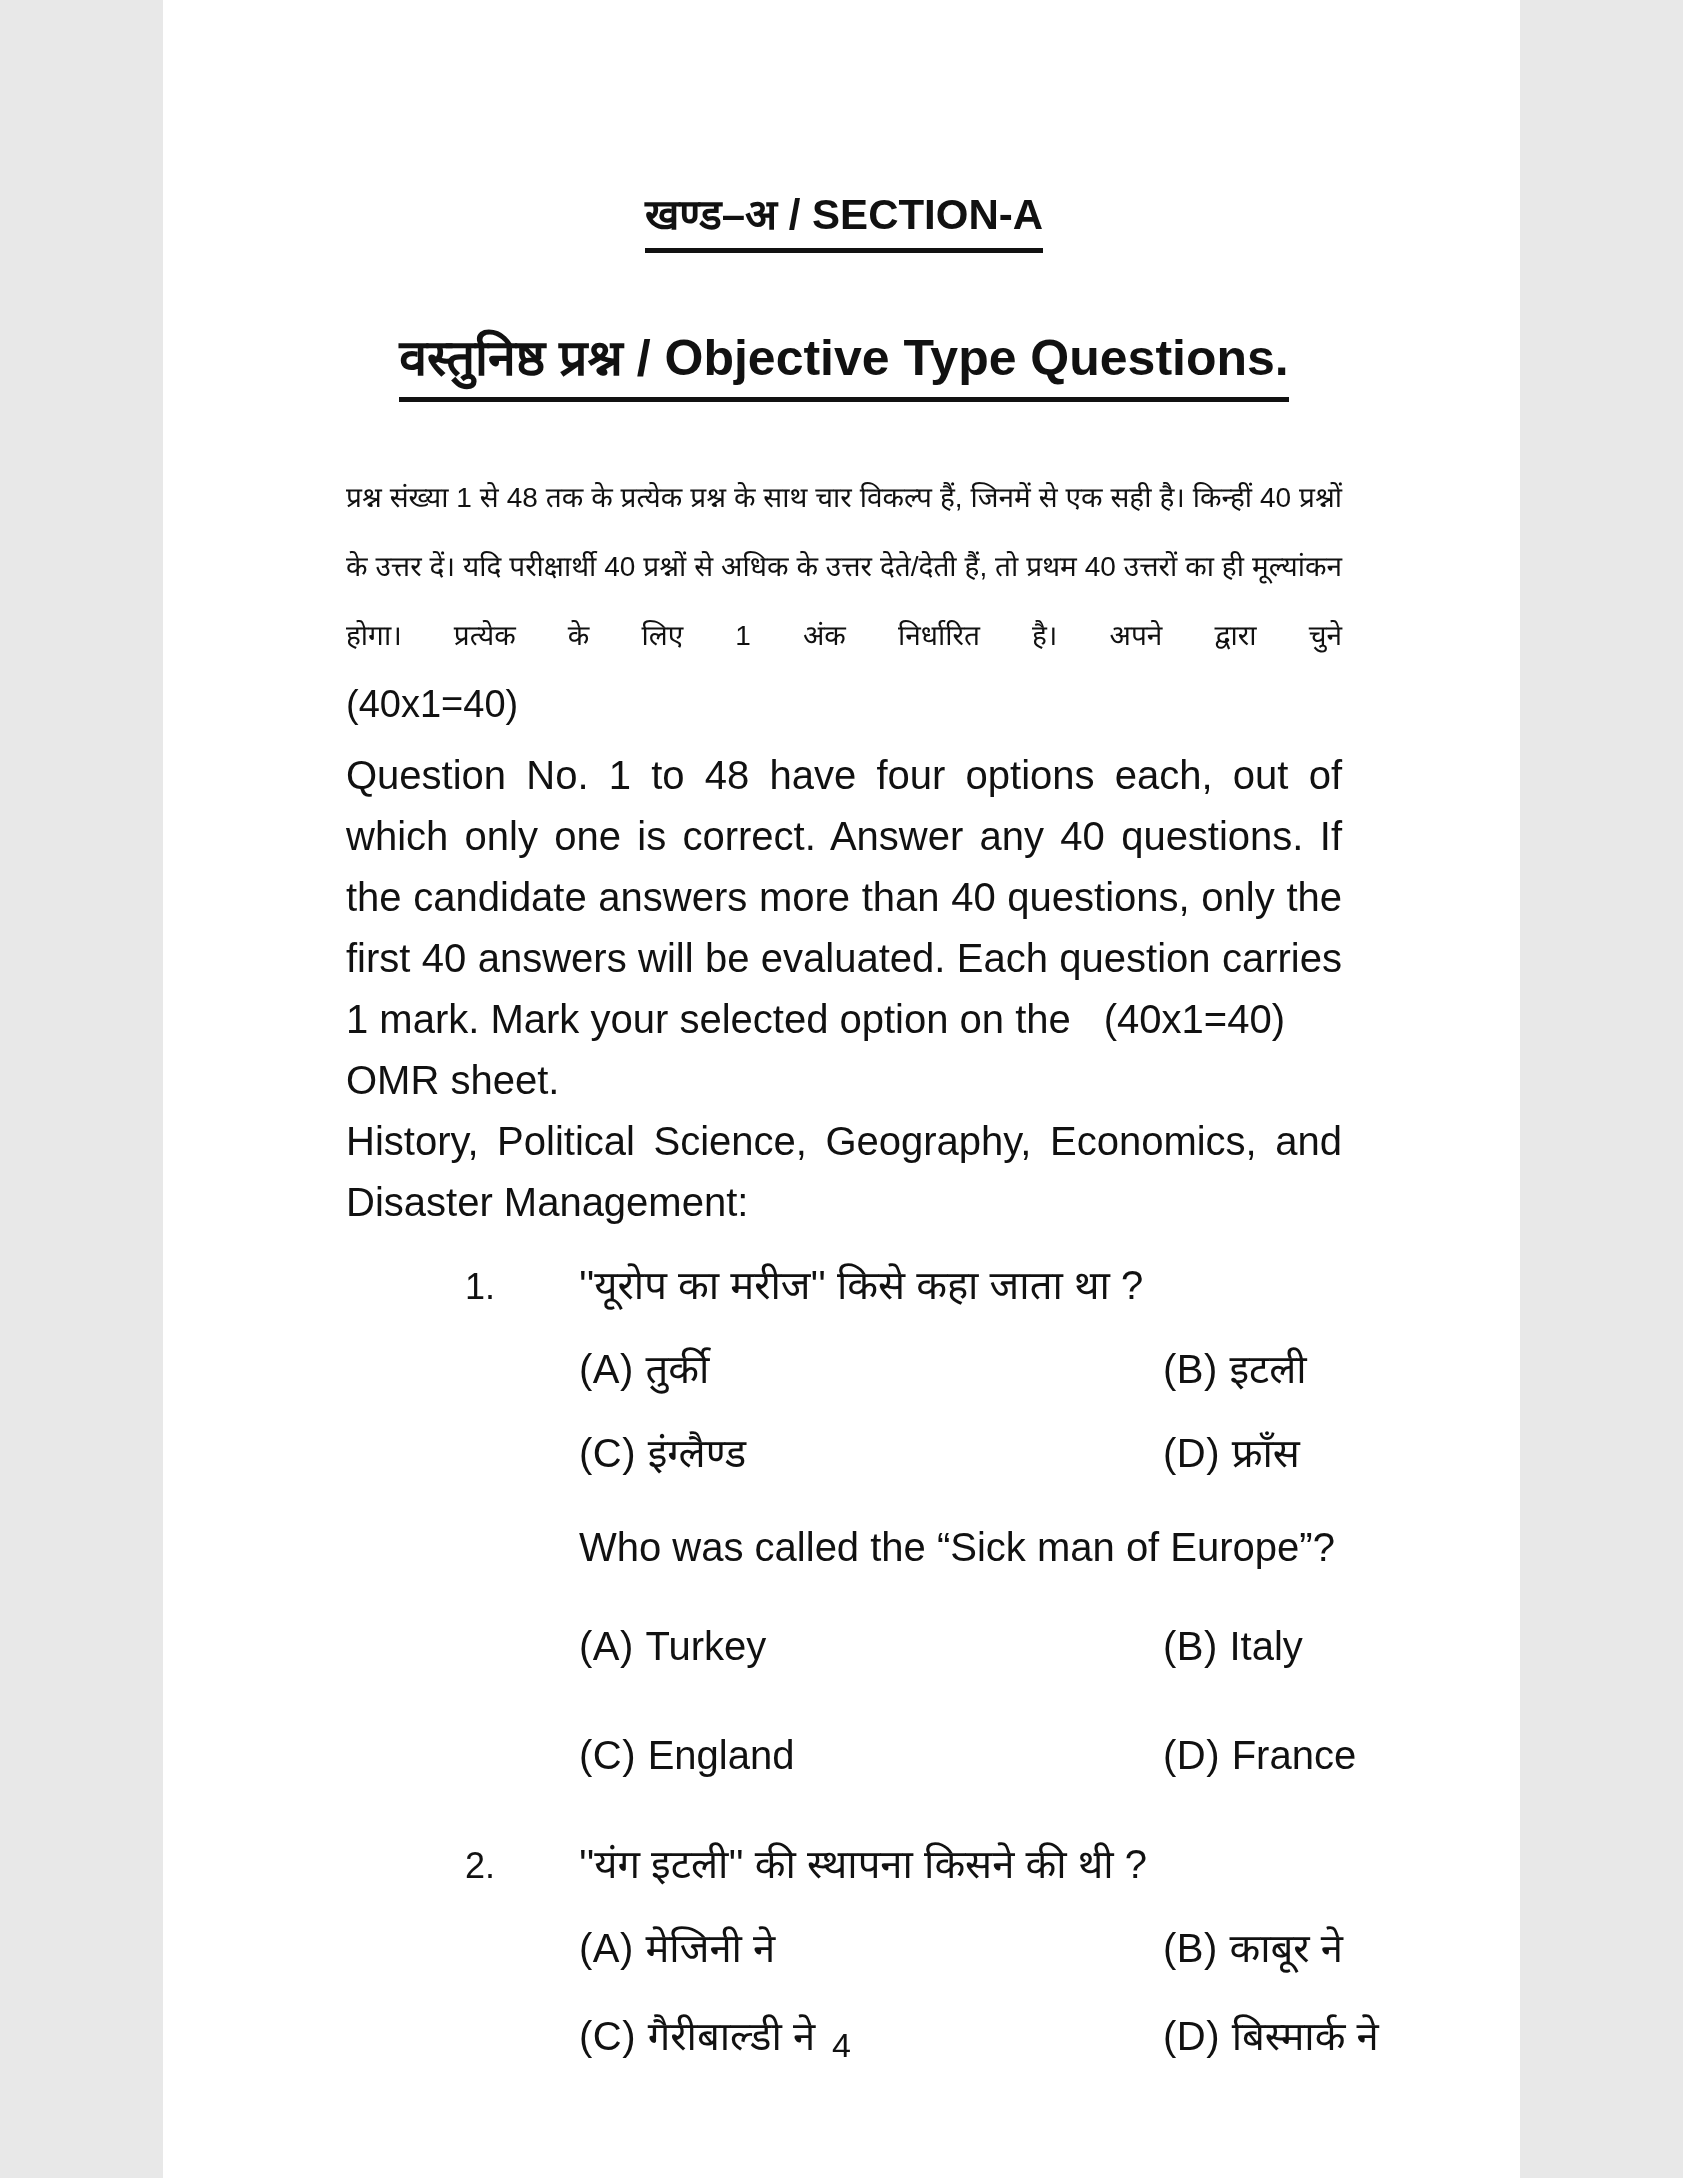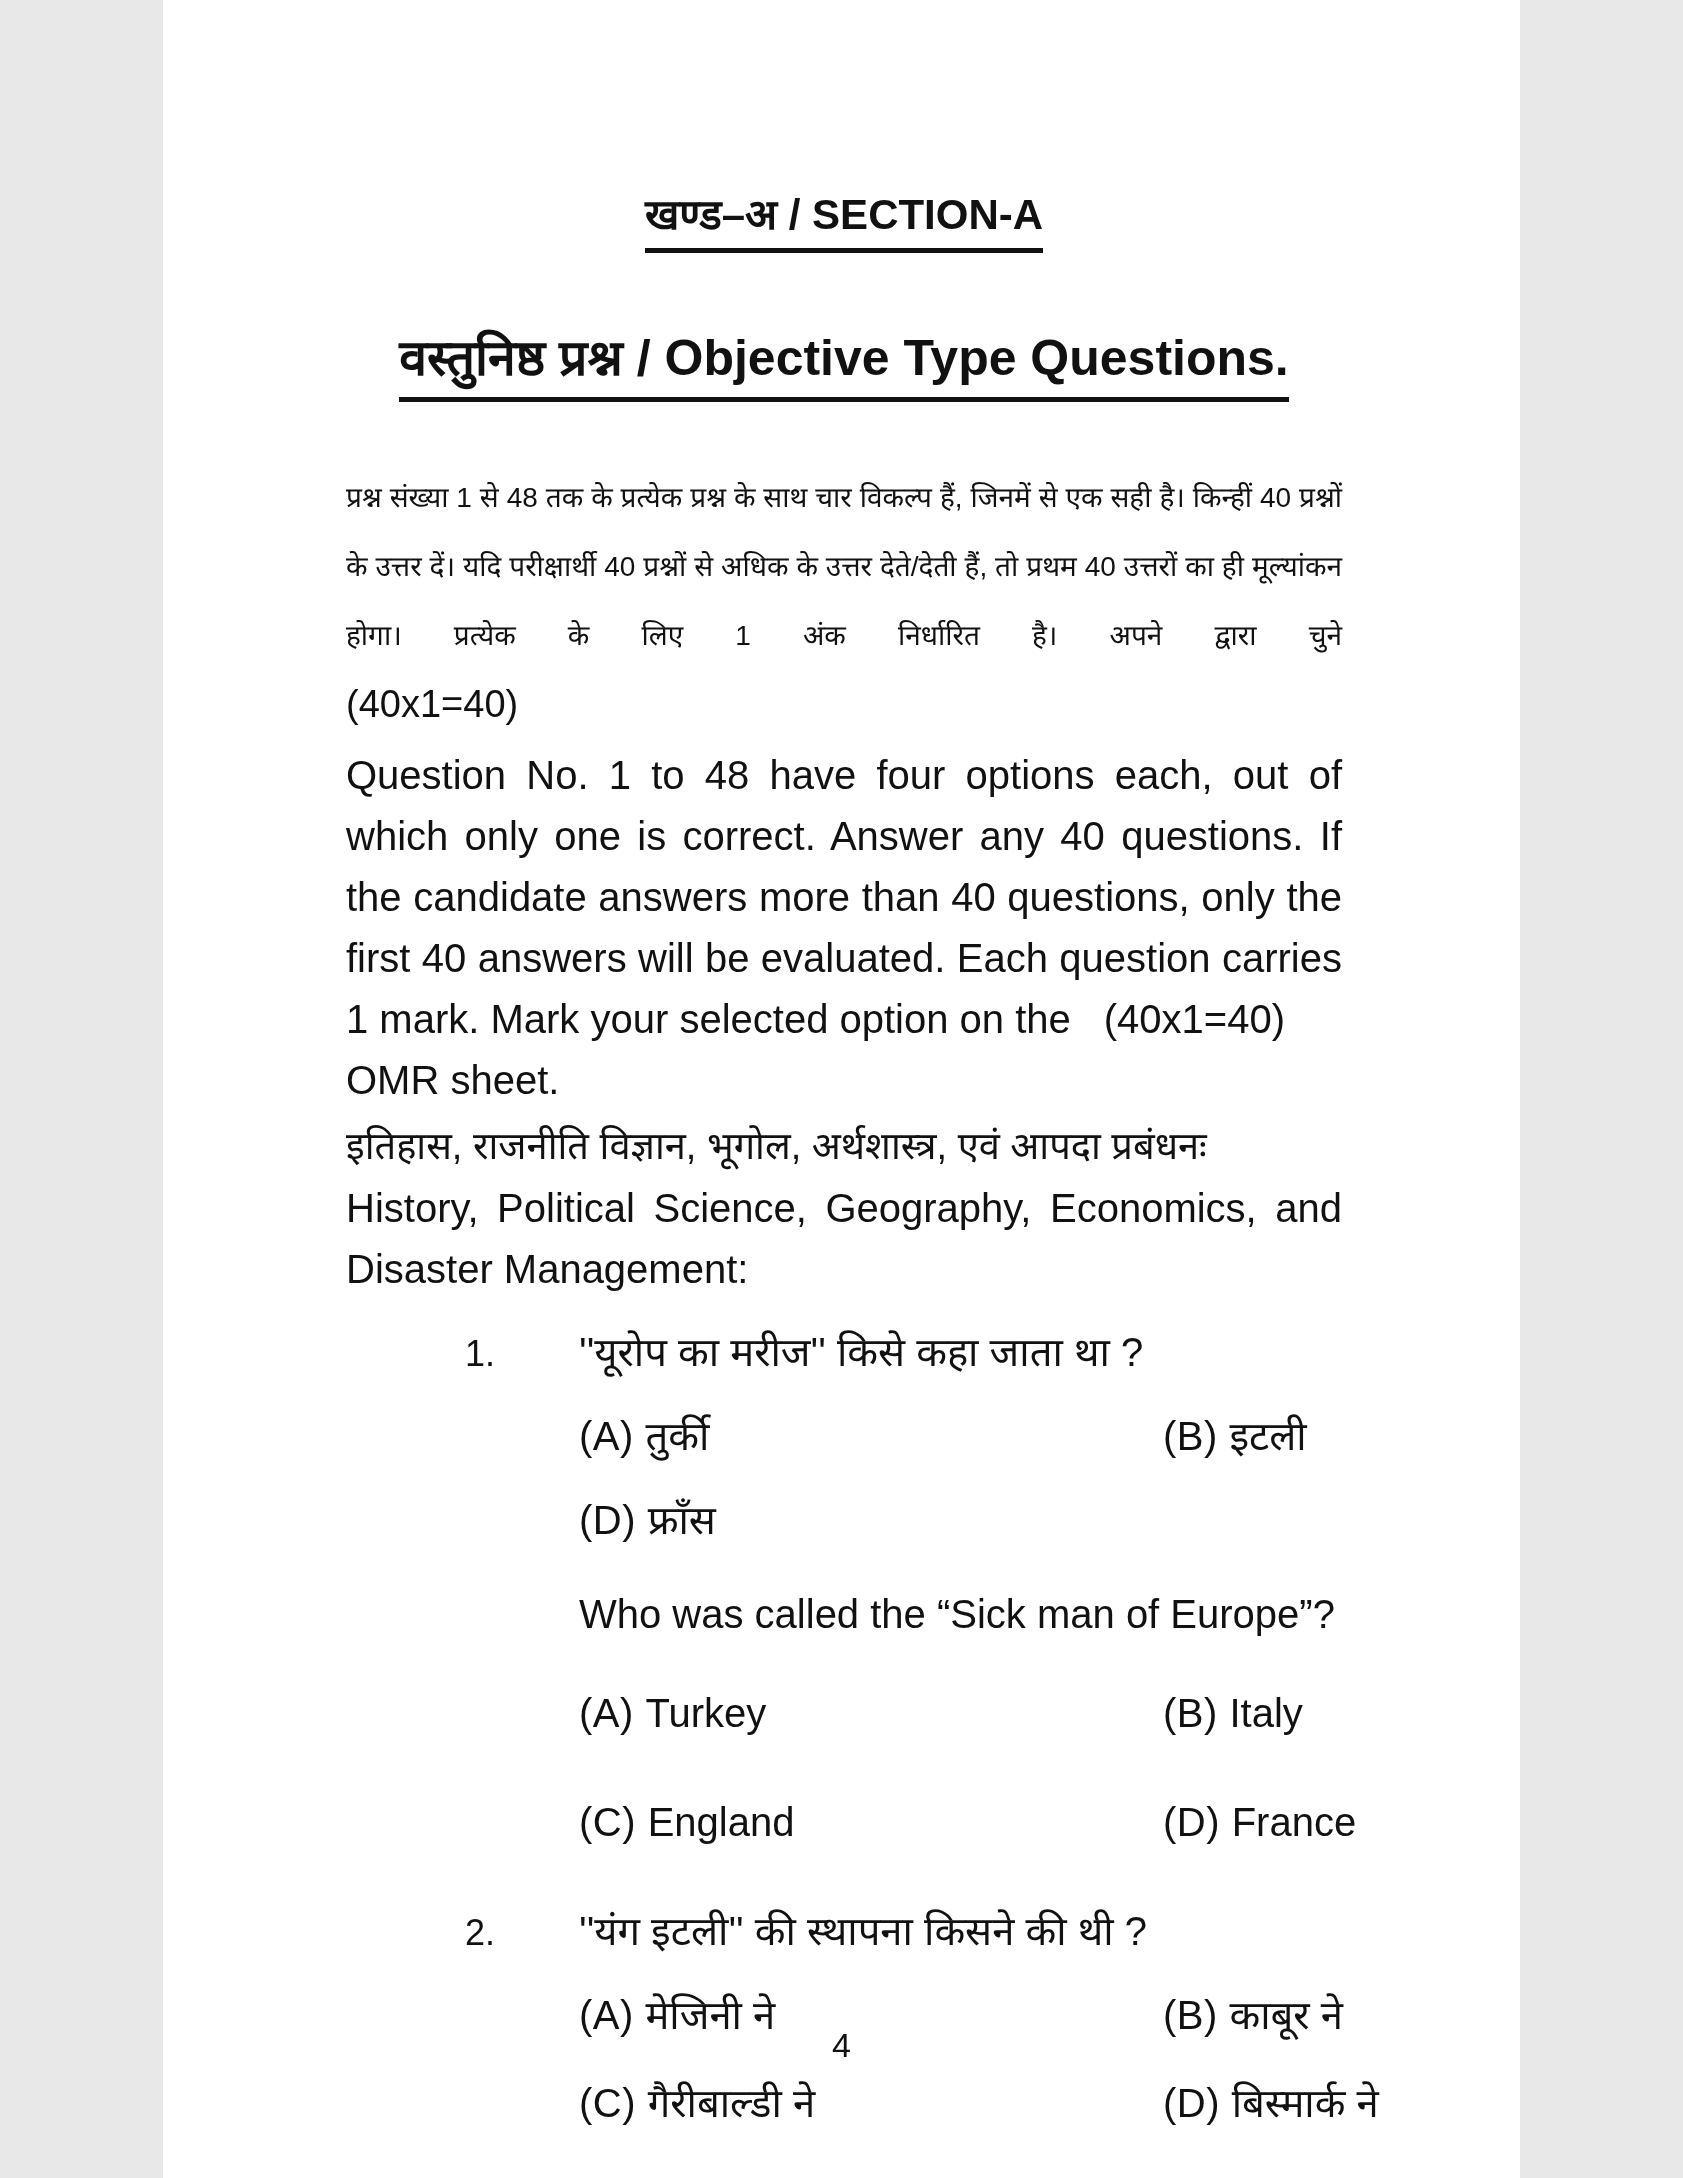--- a/index.html
+++ b/index.html
@@ -138,38 +138,41 @@
     <div class="last-line last-line-hi">
       <span class="marks marks-hi">(40x1=40)</span>
     </div>
 
     <div class="para-en">Question No. 1 to 48 have four options each, out of which only one is correct. Answer any 40 questions. If the candidate answers more than 40 questions, only the first 40 answers will be evaluated. Each question carries</div>
     <div class="last-line last-line-en">
       <span>1 mark. Mark your selected option on the OMR sheet.</span>
       <span class="marks marks-en">(40x1=40)</span>
     </div>
 
-    <div class="subjects-hi">इतिहास, राजनीति विज्ञान, भूगोल, अर्थशास्त्र, एवं आपदा प्रबंधनः</div>
     <div class="subjects-en">History, Political Science, Geography, Economics, and Disaster Management:</div>
 
     <div class="question-row q1-row">
       <span class="q-num">1.</span>
       <span class="q-text">''यूरोप का मरीज'' किसे कहा जाता था ?</span>
     </div>
 
     <div class="options-grid opts-hi-1">
       <div class="option">
         <span class="opt-label">(A) </span>
         <span>तुर्की</span>
       </div>
       <div class="option">
         <span class="opt-label">(B) </span>
         <span>इटली</span>
       </div>
       <div class="option">
+        <span class="opt-label">(C) </span>
+        <span>इंग्लैण्ड</span>
+      </div>
+      <div class="option">
         <span class="opt-label">(D) </span>
         <span>फ्राँस</span>
       </div>
     </div>
 
     <div class="q-en-text">Who was called the “Sick man of Europe”?</div>
 
     <div class="options-grid opts-en-1">
       <div class="option">
         <span class="opt-label">(A) </span>

